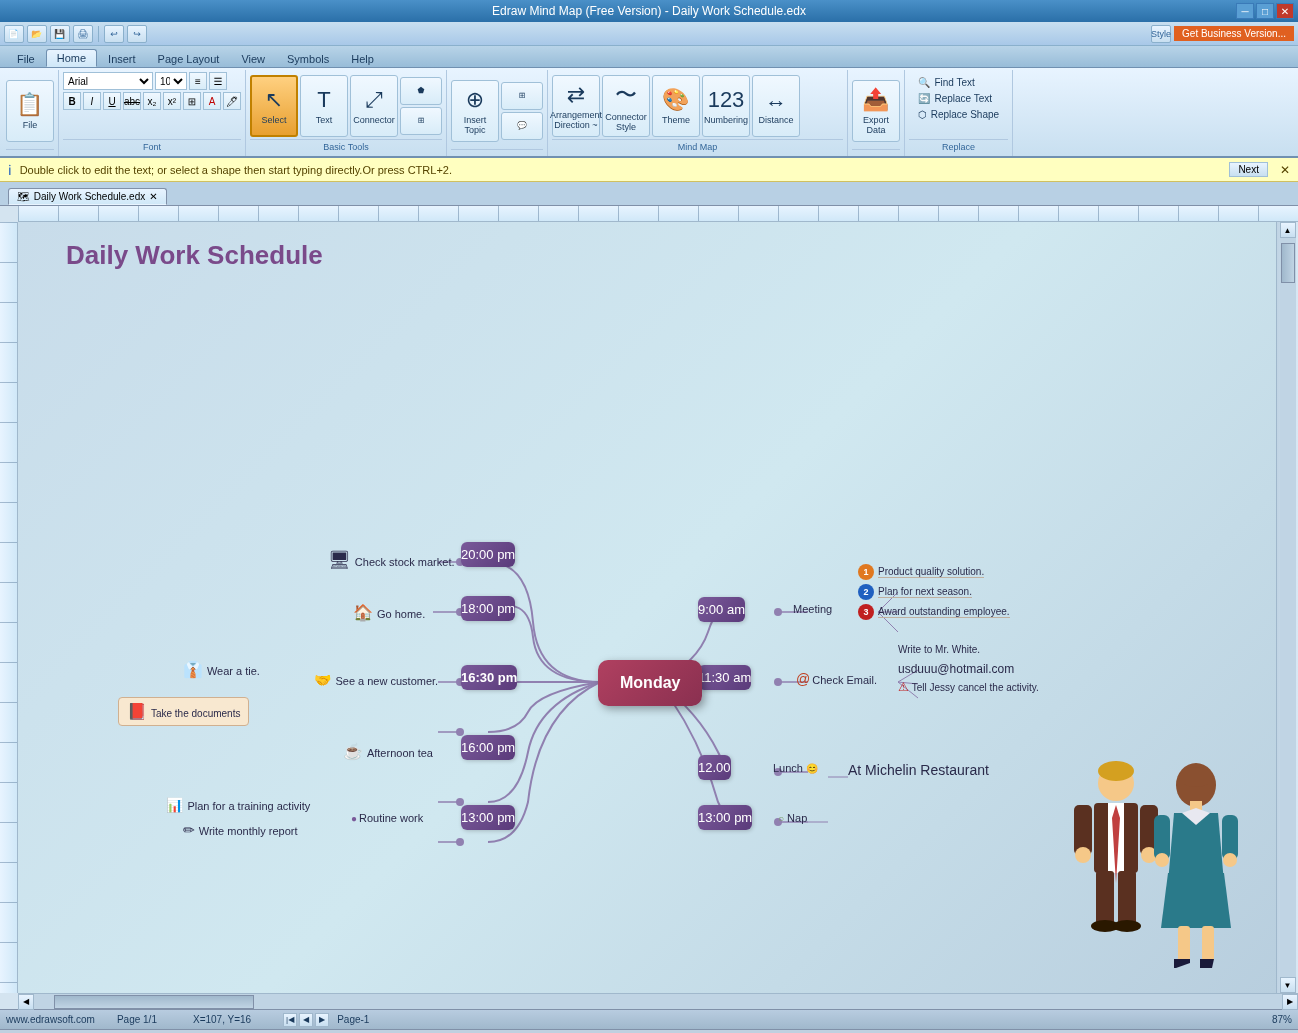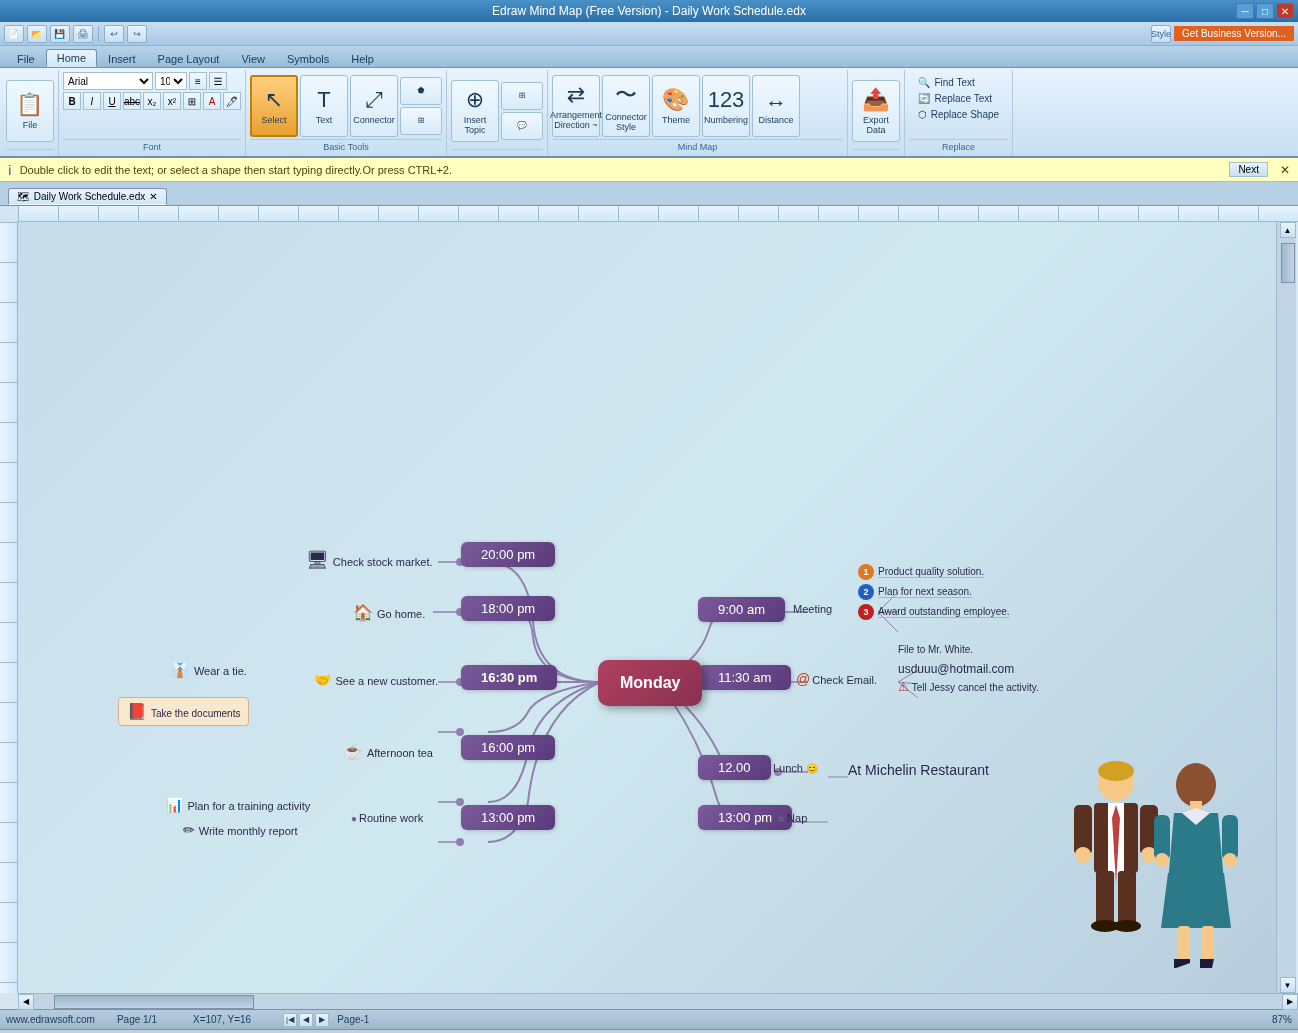--- a/index.html
+++ b/index.html
@@ -362,21 +362,21 @@
       font-weight: bold;
       box-shadow: 2px 2px 6px rgba(0,0,0,0.3);
       cursor: pointer;
       text-align: center;
     }
     .node-time {
       position: absolute;
       background: linear-gradient(135deg, #7a5a9a, #5a3a7a);
       color: white;
       border-radius: 6px;
-      padding: 5px 20px;
+      padding: 5px 0;
       font-size: 13px;
       box-shadow: 1px 1px 4px rgba(0,0,0,0.2);
       cursor: pointer;
     }
     .node-text {
       position: absolute;
       font-size: 11px;
       color: #2a2a4a;
       cursor: pointer;
     }
@@ -643,40 +643,41 @@
         <circle cx="442" cy="510" r="4" fill="#9080b0"></circle>
         <circle cx="442" cy="580" r="4" fill="#9080b0"></circle>
         <circle cx="442" cy="620" r="4" fill="#9080b0"></circle>
 
         <circle cx="760" cy="390" r="4" fill="#9080b0"></circle>
         <circle cx="760" cy="460" r="4" fill="#9080b0"></circle>
         <circle cx="760" cy="550" r="4" fill="#9080b0"></circle>
         <circle cx="760" cy="600" r="4" fill="#9080b0"></circle>
       </svg>
 
+      <div class="map-title" style="position:absolute;top:18px;left:48px;font-size:26px;font-weight:bold;color:#7a4a8a;">Daily Work Schedule</div>
 
       <div class="node-center" style="position:absolute;left:580px;top:438px;background:linear-gradient(135deg,#b04060,#8a3050);color:white;border-radius:10px;padding:14px 22px;font-size:16px;font-weight:bold;box-shadow:3px 3px 8px rgba(0,0,0,0.35);z-index:10;">
         <span>Monday</span>
       </div>
 
       <div class="node-time" style="position:absolute;left:443px;top:320px;">
         <span>20:00 pm</span>
       </div>
-      <div class="node-text" style="position:absolute;left:288px;top:327px;font-size:11px;color:#2a2a4a;">
+      <div class="node-text" style="position:absolute;left:310px;top:327px;font-size:11px;color:#2a2a4a;">
         <span style="font-size:18px;margin-right:4px;">🖥</span>Check stock market.
       </div>
 
       <div class="node-time" style="position:absolute;left:443px;top:374px;">
         <span>18:00 pm</span>
       </div>
       <div class="node-text" style="position:absolute;left:335px;top:381px;font-size:11px;color:#2a2a4a;">
         <span style="font-size:16px;margin-right:4px;">🏠</span>Go home.
       </div>
 
-      <div class="node-text" style="position:absolute;left:152px;top:438px;font-size:11px;color:#2a2a4a;">
+      <div class="node-text" style="position:absolute;left:165px;top:438px;font-size:11px;color:#2a2a4a;">
         <span style="font-size:16px;margin-right:4px;">👔</span>Wear a tie.
       </div>
 
       <div class="node-time" style="position:absolute;left:443px;top:443px;font-weight:bold;">
         <span>16:30 pm</span>
       </div>
       <div class="node-text" style="position:absolute;left:296px;top:450px;font-size:11px;color:#2a2a4a;">
         <span style="font-size:14px;margin-right:4px;">🤝</span>See a new customer.
       </div>
 
@@ -728,21 +729,21 @@
       </div>
 
       <div class="node-time" style="position:absolute;left:680px;top:443px;">
         <span>11:30 am</span>
       </div>
       <div class="node-text" style="position:absolute;left:778px;top:449px;font-size:11px;color:#2a2a4a;">
         <span style="font-size:14px;margin-right:2px;color:#c04020;">@</span>Check Email.
       </div>
 
       <div style="position:absolute;left:880px;top:422px;font-size:10px;color:#2a2a4a;">
-        File to Mr. White.
+        Write to Mr. White.
       </div>
       <div style="position:absolute;left:880px;top:440px;font-size:12px;color:#2a2a4a;">
         usduuu@hotmail.com
       </div>
       <div style="position:absolute;left:880px;top:458px;display:flex;align-items:center;gap:3px;font-size:10px;color:#2a2a4a;">
         <span style="color:#c02020;font-size:12px;">⚠</span>Tell Jessy cancel the activity.
       </div>
 
       <div class="node-time" style="position:absolute;left:680px;top:533px;">
         <span>12.00</span>

